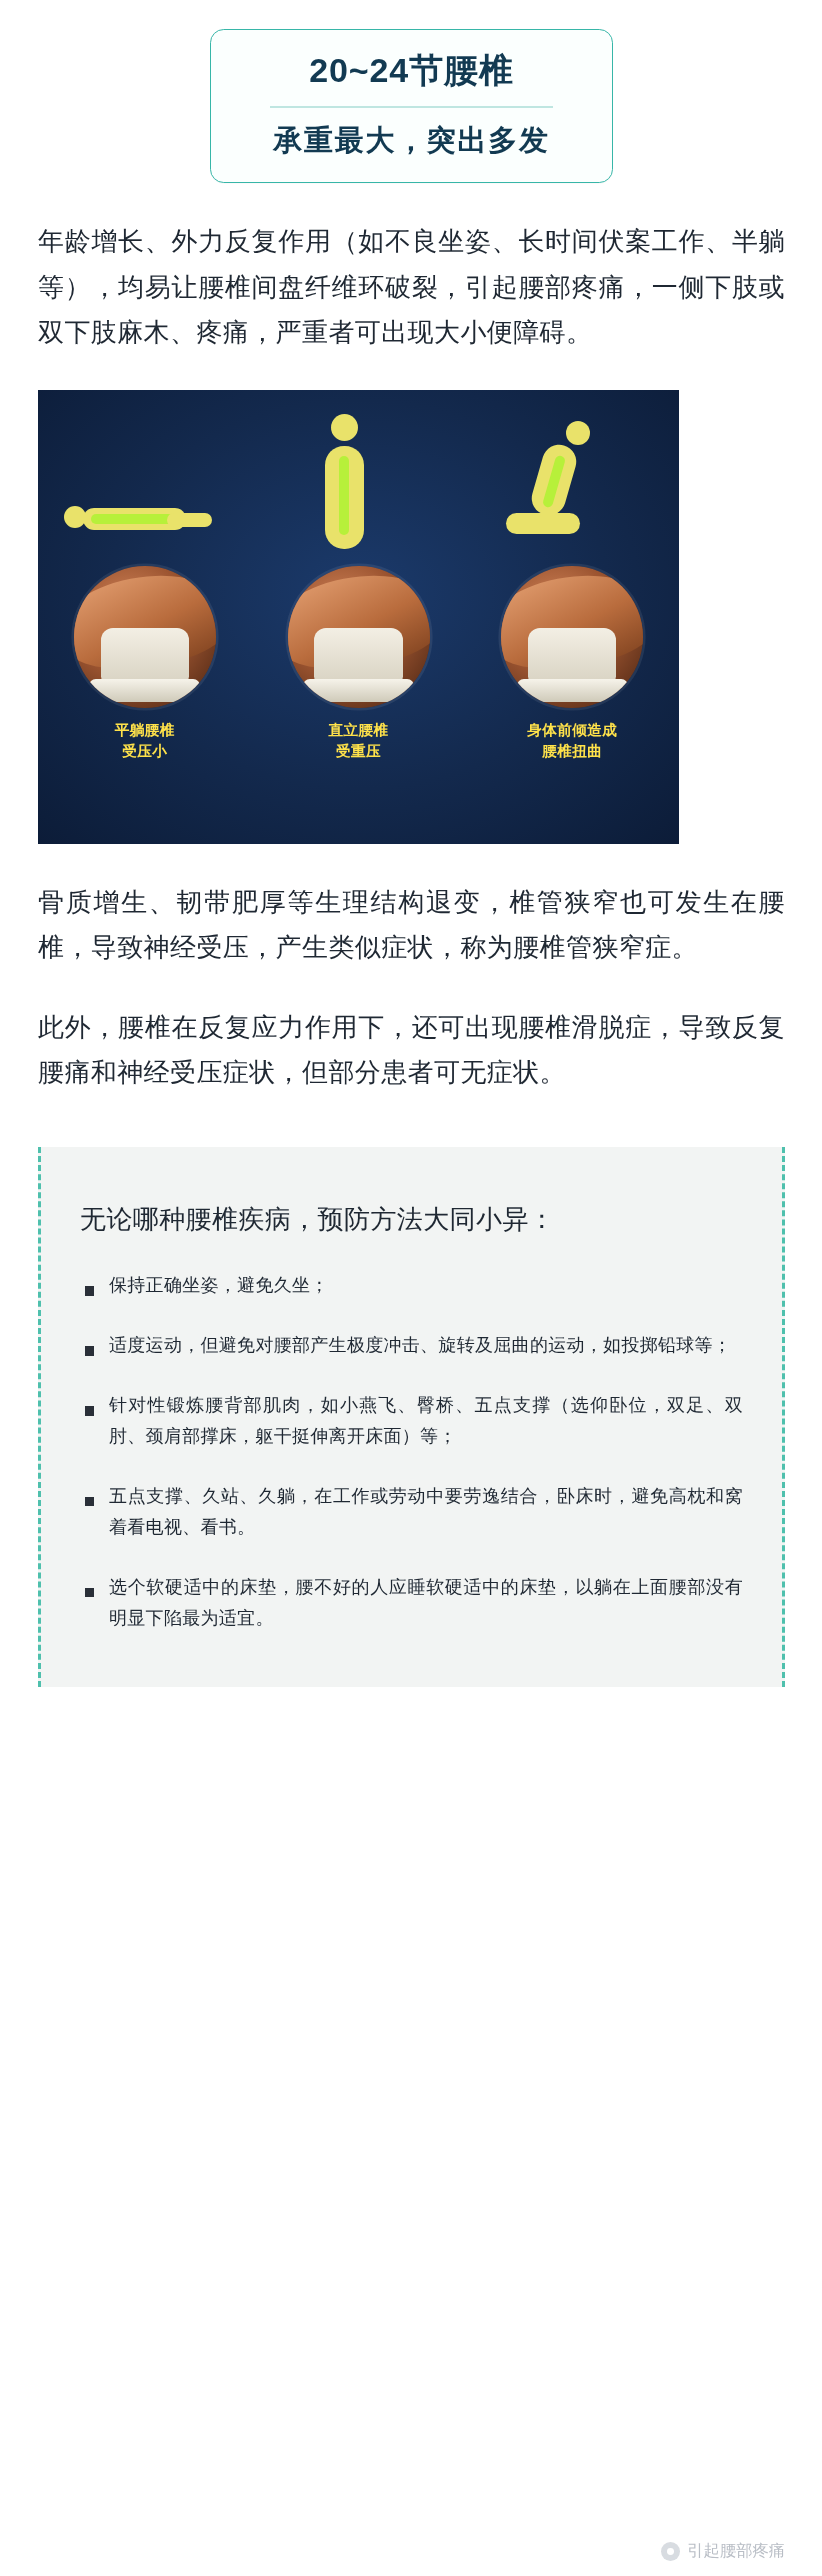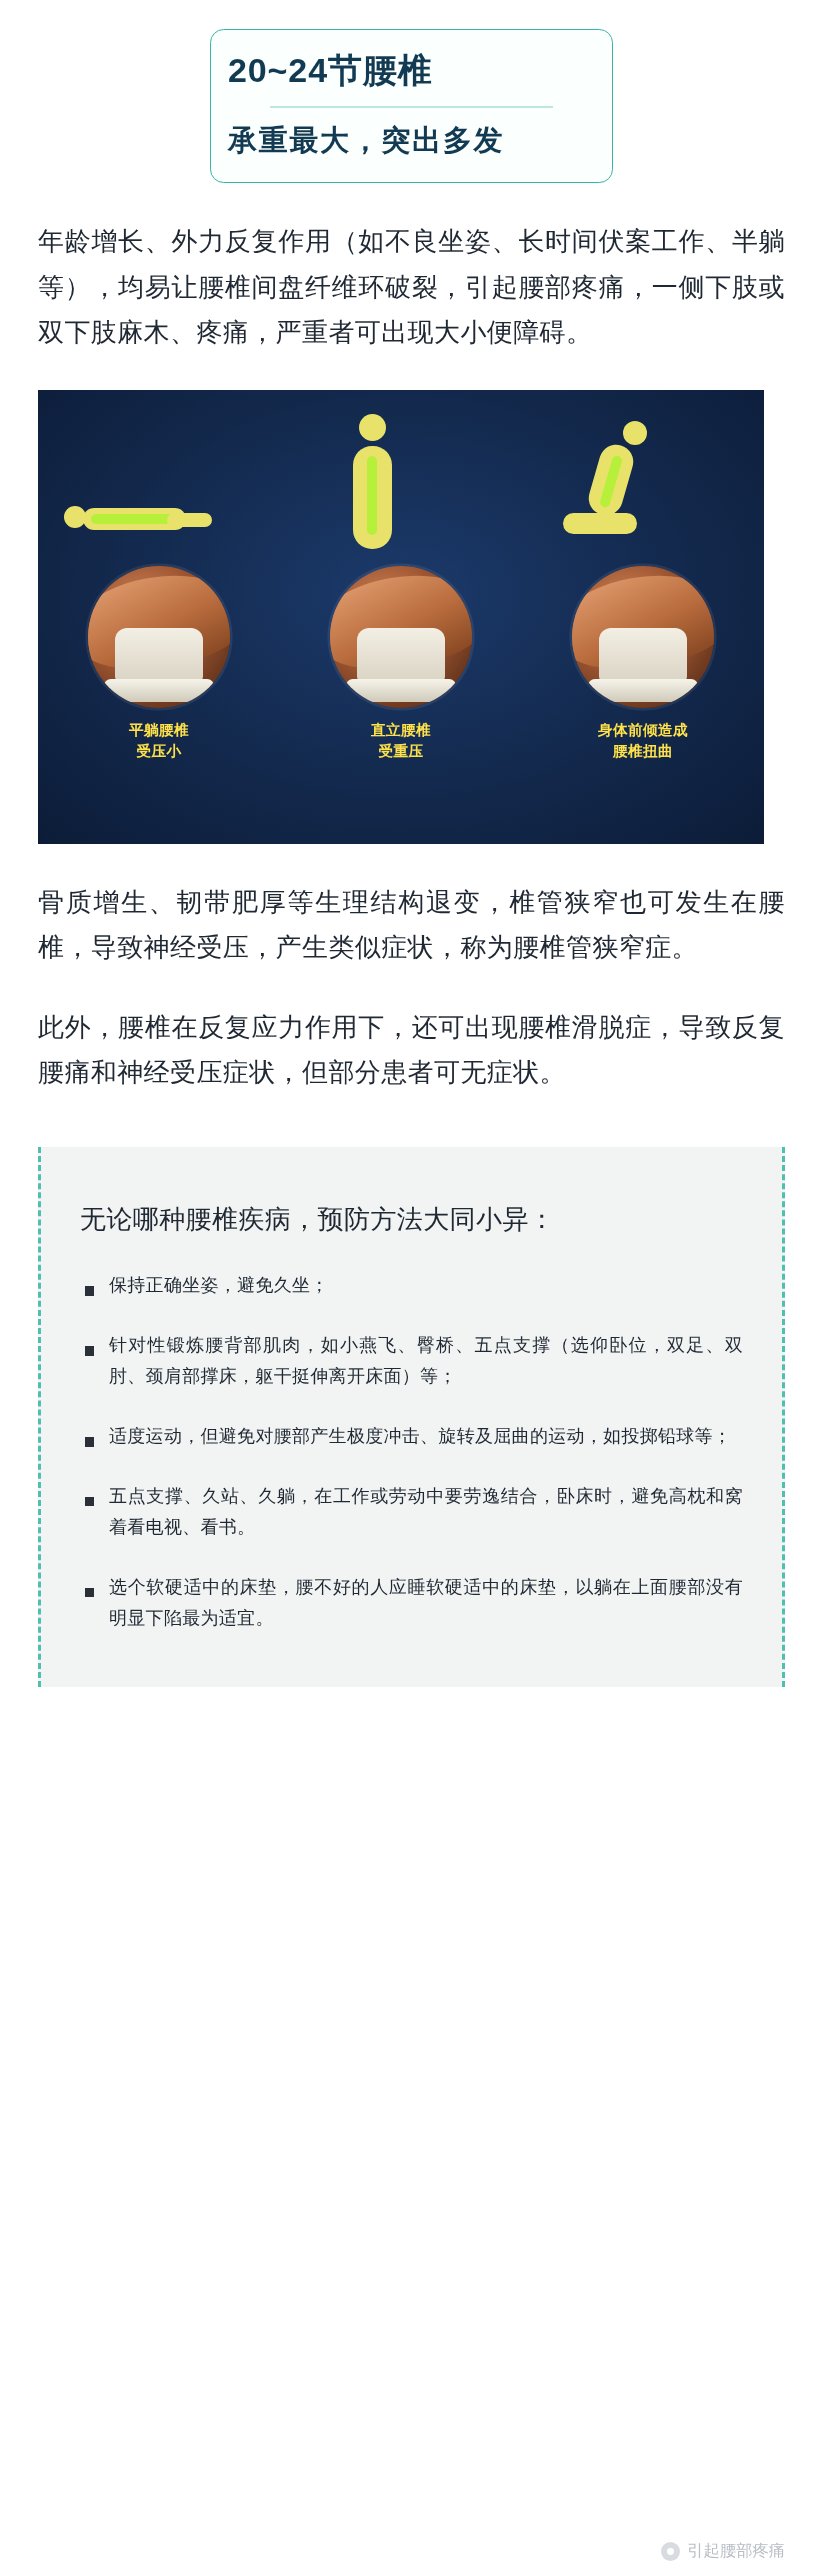--- a/index.html
+++ b/index.html
@@ -26,20 +26,21 @@
     padding-top: 29px;
     display: flex;
     justify-content: center;
   }
   .badge {
     width: 403px;
     border: 1.7px solid #37b6a8;
     border-radius: 13.7px;
     background: #fbfffe;
     padding: 22px 17px 24px 17px;
+    text-align: center;
     box-shadow: 0 0.9px 0 rgba(0,0,0,0.02);
   }
   .badge-title {
     font-size: 34px;
     font-weight: bold;
     color: #123a52;
     letter-spacing: 0.9px;
     line-height: 1.1;
   }
   .badge-rule {
@@ -66,21 +67,21 @@
     text-align: justify;
   }
   .p1 { margin-top: 45px; }
   .p2 { margin-top: 36px; }
   .p3 { margin-top: 36px; }
   .p4 { margin-top: 34px; }
 
   
   .figure {
     margin: 34px 4px 0 0;
-    width: 726px;
+    width: 641px;
     height: 454px;
     background: radial-gradient(ellipse at 50% 45%, #1b3a6b 0%, #13294d 55%, #0c1c38 100%);
     position: relative;
     overflow: hidden;
   }
   .fig-cols {
     position: absolute;
     inset: 0;
     display: flex;
   }
@@ -302,22 +303,22 @@
   </div>
 
   <p class="para p3">骨质增生、韧带肥厚等生理结构退变，椎管狭窄也可发生在腰椎，导致神经受压，产生类似症状，称为腰椎管狭窄症。</p>
 
   <p class="para p4">此外，腰椎在反复应力作用下，还可出现腰椎滑脱症，导致反复腰痛和神经受压症状，但部分患者可无症状。</p>
 
   <div class="tips">
     <p class="tips-lead">无论哪种腰椎疾病，预防方法大同小异：</p>
     <ul class="tips-list">
       <li>保持正确坐姿，避免久坐；</li>
+      <li>适度运动，但避免对腰部产生极度冲击、旋转及屈曲的运动，如投掷铅球等；</li>
       <li>针对性锻炼腰背部肌肉，如小燕飞、臀桥、五点支撑（选仰卧位，双足、双肘、颈肩部撑床，躯干挺伸离开床面）等；</li>
-      <li>适度运动，但避免对腰部产生极度冲击、旋转及屈曲的运动，如投掷铅球等；</li>
       <li>五点支撑、久站、久躺，在工作或劳动中要劳逸结合，卧床时，避免高枕和窝着看电视、看书。</li>
       <li>选个软硬适中的床垫，腰不好的人应睡软硬适中的床垫，以躺在上面腰部没有明显下陷最为适宜。</li>
     </ul>
   </div>
 
   <div class="footer">
     <span class="wb-eye"></span>
     <span>引起腰部疼痛</span>
   </div>
 

